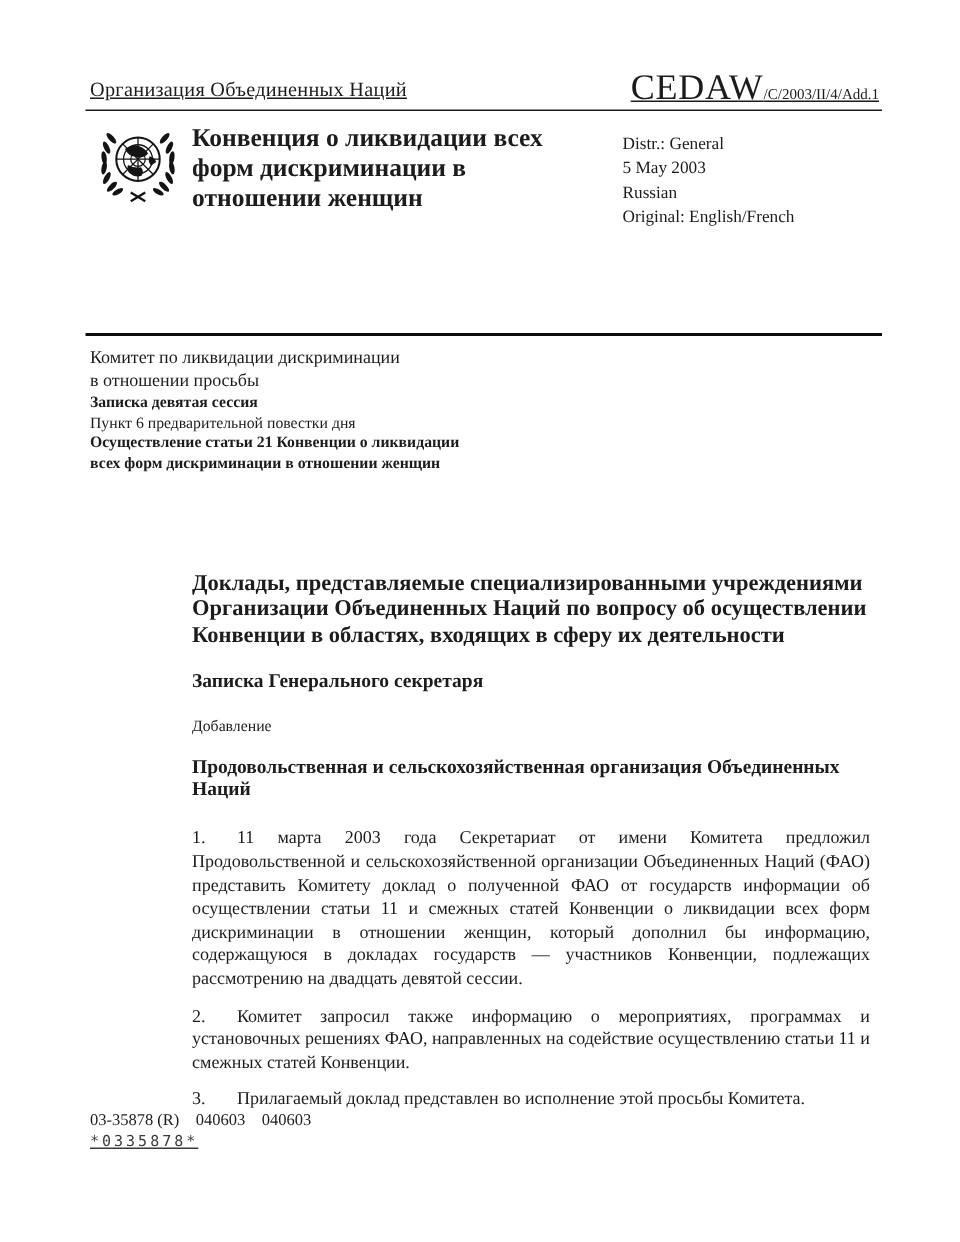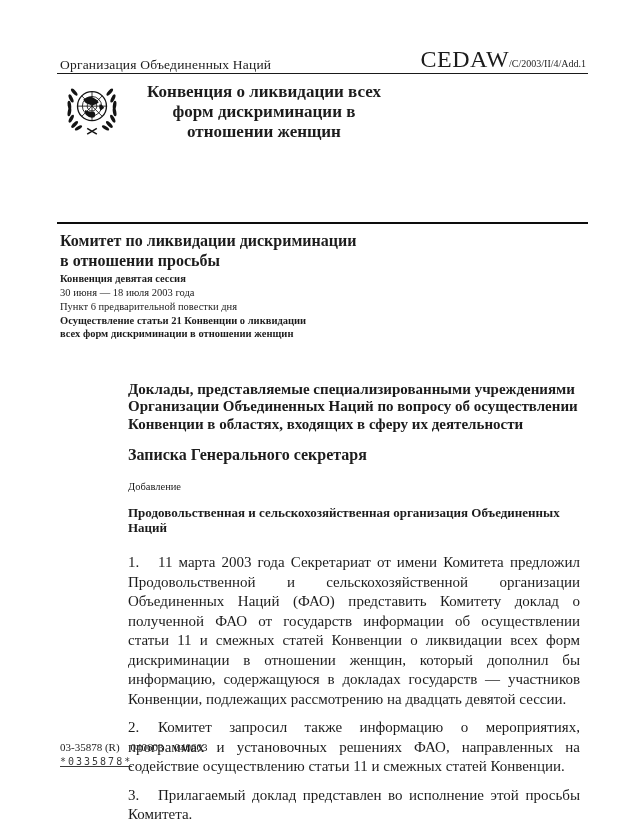--- a/index.html
+++ b/index.html
@@ -18,21 +18,22 @@
   }
 
   
   .masthead {
     position: absolute;
     left: 60px;
     right: 54px;
     top: 46px;
     display: flex;
     justify-content: space-between;
-    align-items: flex-end;
+    align-items: center;
+    text-decoration: underline;
   }
   .org-name {
     font-size: 13.5px;
     letter-spacing: 0.2px;
   }
   .doc-symbol {
     white-space: nowrap;
   }
   .doc-symbol .big {
     font-size: 24px;
@@ -59,21 +60,20 @@
     height: 56px;
   }
   .conv-title {
     position: absolute;
     left: 128px;
     top: 82px;
     width: 272px;
     font-size: 17px;
     font-weight: bold;
     line-height: 1.18;
-    text-align: center;
   }
   .distr {
     position: absolute;
     left: 415px;
     top: 88px;
     font-size: 11.5px;
     line-height: 1.42;
   }
 
   .rule-thick {
@@ -86,22 +86,22 @@
 
   
   .committee {
     position: absolute;
     left: 60px;
     top: 231px;
     font-size: 10.5px;
     line-height: 1.32;
   }
   .committee .name {
-    font-size: 16px;
-    font-weight: bold;
+    font-size: 12px;
+    font-weight: normal;
     line-height: 1.28;
   }
   .committee .bold {
     font-weight: bold;
   }
 
   
   .main-col {
     position: absolute;
     left: 128px;
@@ -109,37 +109,37 @@
     width: 452px;
     margin-top: 40px;
   }
   .main-title {
     font-size: 15px;
     font-weight: bold;
     line-height: 1.15;
     margin: 0 0 13px 0;
   }
   .subtitle {
-    font-size: 16px;
+    font-size: 13px;
     font-weight: bold;
     margin: 0 0 17px 0;
   }
   .addendum {
     font-size: 10.5px;
     font-weight: normal;
     margin: 0 0 13px 0;
   }
   .section-heading {
     font-size: 13px;
     font-weight: bold;
     line-height: 1.18;
     margin: 0 0 18px 0;
   }
   .para {
-    font-size: 15px;
+    font-size: 12px;
     line-height: 1.3;
     text-align: justify;
     margin: 0 0 9px 0;
   }
   .para .num {
     display: inline-block;
     width: 30px;
   }
 
   
@@ -209,28 +209,33 @@
 
       <g fill="#141414">
         <path d="M23 18 q5 -4 10 -2 q4 1.5 6 5 q-3 3.5 -8 2.5 q-6 -0.5 -8 -5.5 z"></path>
         <path d="M25 29 q5 2.5 9 1.5 q2.5 2.5 0.5 6 q-5 1.5 -9 -2.5 q-1.5 -2.5 -0.5 -5 z"></path>
         <path d="M40 23 q3.5 0.5 4.5 4 l-3.5 2.5 q-2.5 -3 -1 -6.5 z"></path>
       </g>
     </svg>
   </div>
 
   <div class="conv-title">Конвенция о ликвидации всех форм дискриминации в отношении женщин</div>
+  <div class="distr">
+    <div>Distr.: General</div>
+    <div>5 May 2003</div>
+    <div>Russian</div>
+    <div>Original: English/French</div>
+  </div>
 
   <div class="rule-thick"></div>
 
   <div class="committee">
     <div class="name">Комитет по ликвидации дискриминации</div>
     <div class="name">в отношении просьбы</div>
-    <div class="bold">Конвенция девятая сессия</div>
-    <div>30 июня — 18 июля 2003 года</div>
+    <div class="bold">Записка девятая сессия</div>
     <div>Пункт 6 предварительной повестки дня</div>
     <div class="bold">Осуществление статьи 21 Конвенции о ликвидации</div>
     <div class="bold">всех форм дискриминации в отношении женщин</div>
   </div>
 
   <div class="main-col">
     <h1 class="main-title">Доклады, представляемые специализированными учреждениями Организации Объединенных Наций по вопросу об осуществлении Конвенции в областях, входящих в сферу их деятельности</h1>
     <div class="subtitle">Записка Генерального секретаря</div>
     <div class="addendum">Добавление</div>
     <div class="section-heading">Продовольственная и сельскохозяйственная организация Объединенных Наций</div>

